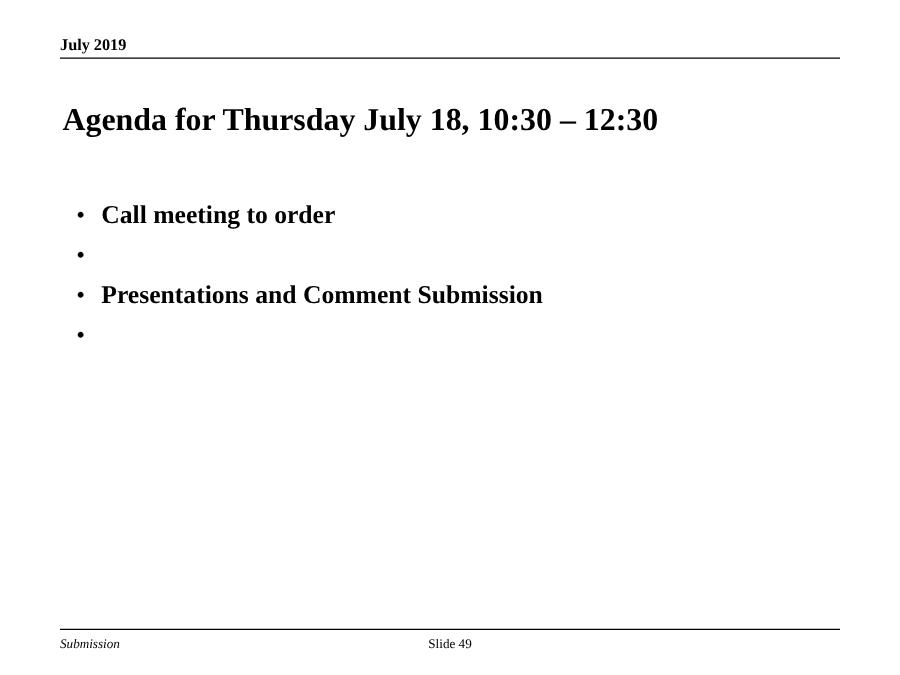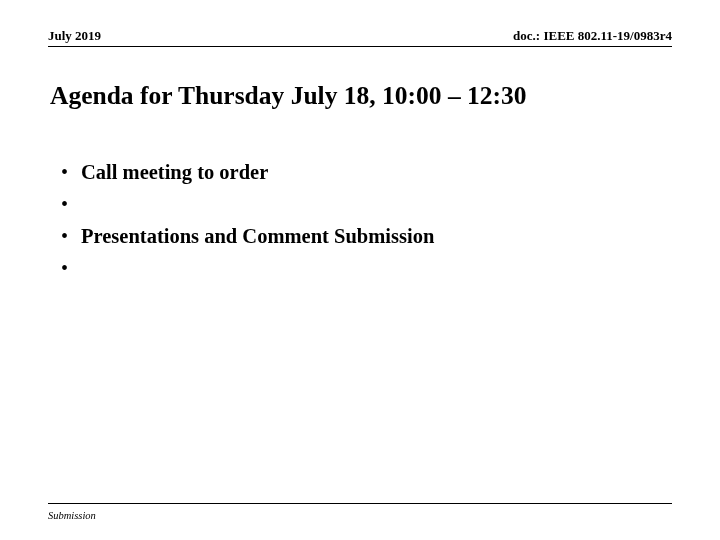--- a/index.html
+++ b/index.html
@@ -137,25 +137,24 @@
     white-space: nowrap;
   }
 </style>
 </head>
 <body>
 
 <div class="slide">
 
   <div class="header">
     <div class="header-left">July 2019</div>
-    <div class="header-right">doc.: IEEE 802.11-19/0983r4</div>
   </div>
   <div class="header-rule"></div>
 
-  <div class="slide-title">Agenda for Thursday July 18, 10:00 – 12:30</div>
+  <div class="slide-title">Agenda for Thursday July 18, 10:30 – 12:30</div>
 
   <ul class="body-list">
     <li class="bullet-row">
       <span class="bullet-marker">•</span>
       <span class="bullet-text">Call meeting to order</span>
     </li>
     <li class="bullet-row">
       <span class="bullet-marker">•</span>
     </li>
     <li class="bullet-row">
@@ -163,15 +162,16 @@
       <span class="bullet-text">Presentations and Comment Submission</span>
     </li>
     <li class="bullet-row">
       <span class="bullet-marker">•</span>
     </li>
   </ul>
 
   <div class="footer-rule"></div>
   <div class="footer">
     <div class="footer-left">Submission</div>
+    <div class="footer-center">Slide 49</div>
   </div>
 
 </div>
 
 </body></html>

